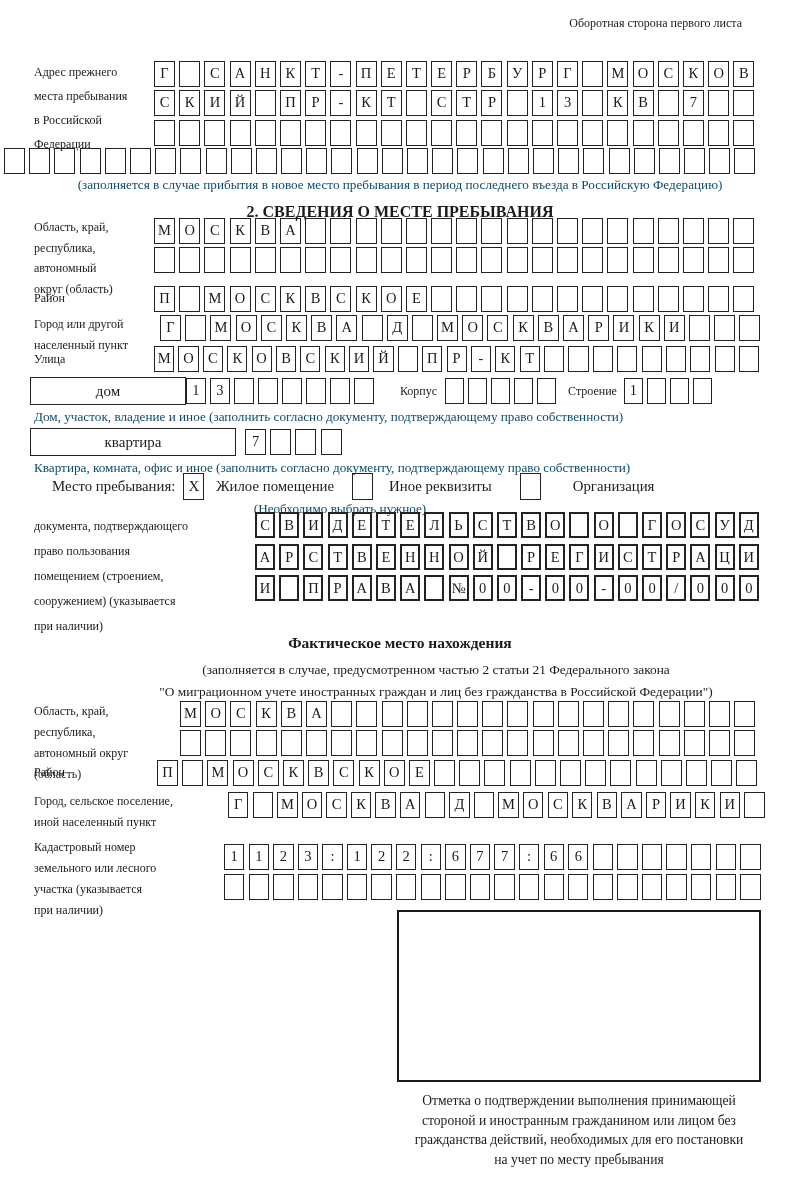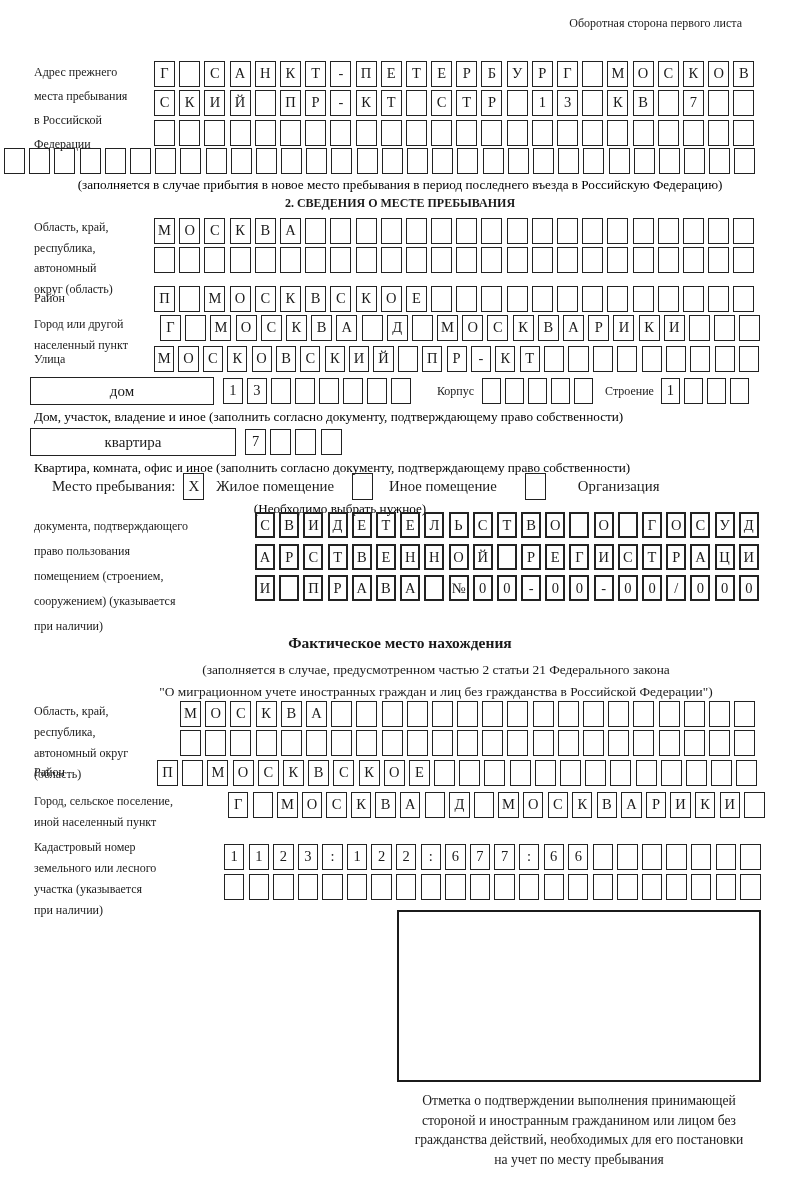--- a/index.html
+++ b/index.html
@@ -26,21 +26,21 @@
   .p240 .cell { width:19.8px; }
   .p230 .cell { width:19px; margin-right:4px; }
   .doc .cell { width:20px; border-width:2.1px; }
   .doc .cells { margin-bottom:5.6px; }
 
   .lbl { font-size:12px; }
   .lh24 { line-height:24px; }
   .lh205 { line-height:20.5px; }
   .lh21 { line-height:21px; }
   .lh25 { line-height:25px; }
-  .cap { font-size:13.2px; color:#000000; }
+  .cap { font-size:13.2px; color:#0c4a6e; }
 
   .widebox {
     box-sizing:border-box; height:28px; border:1.7px solid #222;
     display:flex; align-items:center; justify-content:center;
     font-size:15px; flex:0 0 auto;
   }
   .chk {
     box-sizing:border-box; width:21px; height:27px; border:1.7px solid #222;
     font-size:15px; line-height:24px; text-align:center; flex:0 0 auto;
   }
@@ -169,21 +169,21 @@
       <div class="cell"></div>
       <div class="cell"></div>
       <div class="cell"></div>
       <div class="cell"></div>
       <div class="cell"></div>
       <div class="cell"></div>
     </div>
 
   <div class="abs center cap" style="top:177px;">(заполняется в случае прибытия в новое место пребывания в период последнего въезда в Российскую Федерацию)</div>
 
-  <div class="abs center bold" style="top:196px; font-size:12px;">2. СВЕДЕНИЯ О МЕСТЕ ПРЕБЫВАНИЯ</div>
+  <div class="abs center bold" style="top:203px; font-size:16px;">2. СВЕДЕНИЯ О МЕСТЕ ПРЕБЫВАНИЯ</div>
 
   <div class="abs lbl lh205" style="top:217px; left:34px;">
     <div>Область, край,</div>
     <div>республика,</div>
     <div>автономный</div>
     <div>округ (область)</div>
   </div>
   <div class="abs rows" style="top:218px; left:154px;">
     <div class="cells">
         <div class="cell">М</div>
@@ -321,21 +321,21 @@
       <div class="cell"></div>
       <div class="cell"></div>
       <div class="cell"></div>
       <div class="cell"></div>
       <div class="cell"></div>
       <div class="cell"></div>
       <div class="cell"></div>
     </div>
 
   <div class="abs inline" style="top:377px; left:30px;">
-    <div class="widebox" style="width:184px; margin-right:9px;">дом</div>
+    <div class="widebox" style="width:156px; ">дом</div>
     <div class="cells p240">
         <div class="cell">1</div>
         <div class="cell">3</div>
         <div class="cell"></div>
         <div class="cell"></div>
         <div class="cell"></div>
         <div class="cell"></div>
         <div class="cell"></div>
         <div class="cell"></div>
       </div>
@@ -366,21 +366,21 @@
         <div class="cell"></div>
       </div>
   </div>
   <div class="abs cap" style="top:460px; left:34px;">Квартира, комната, офис и иное (заполнить согласно документу, подтверждающему право собственности)</div>
 
   <div class="abs inline" style="top:473px; left:34px; font-size:14.8px;margin-left:18px;">
     <div>Место пребывания:</div>
     <div class="chk" style="margin:0 12px 0 8px;">X</div>
     <div>Жилое помещение</div>
     <div class="chk" style="margin:0 16px 0 18px;"></div>
-    <div>Иное помещение</div>
+    <div>Иное реквизиты</div>
     <div class="chk" style="margin:0 32px 0 28px;"></div>
     <div>Организация</div>
   </div>
   <div class="abs cap" style="top:501px; left:0; width:640px; text-align:center;margin-left:20px;">(Необходимо выбрать нужное)</div>
 
   <div class="abs lbl lh25" style="top:514px; left:34px;">
     <div>документа, подтверждающего</div>
     <div>право пользования</div>
     <div>помещением (строением,</div>
     <div>сооружением) (указывается</div>

